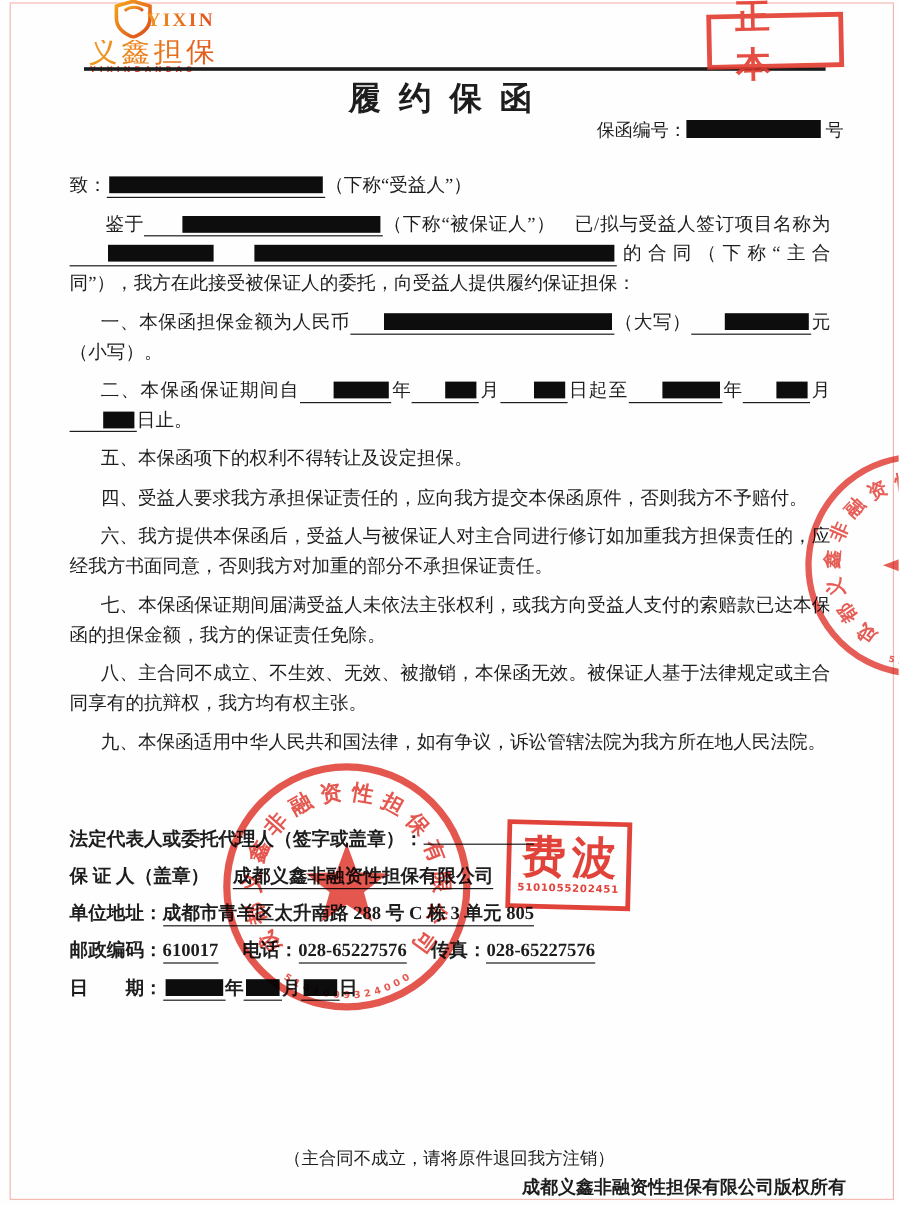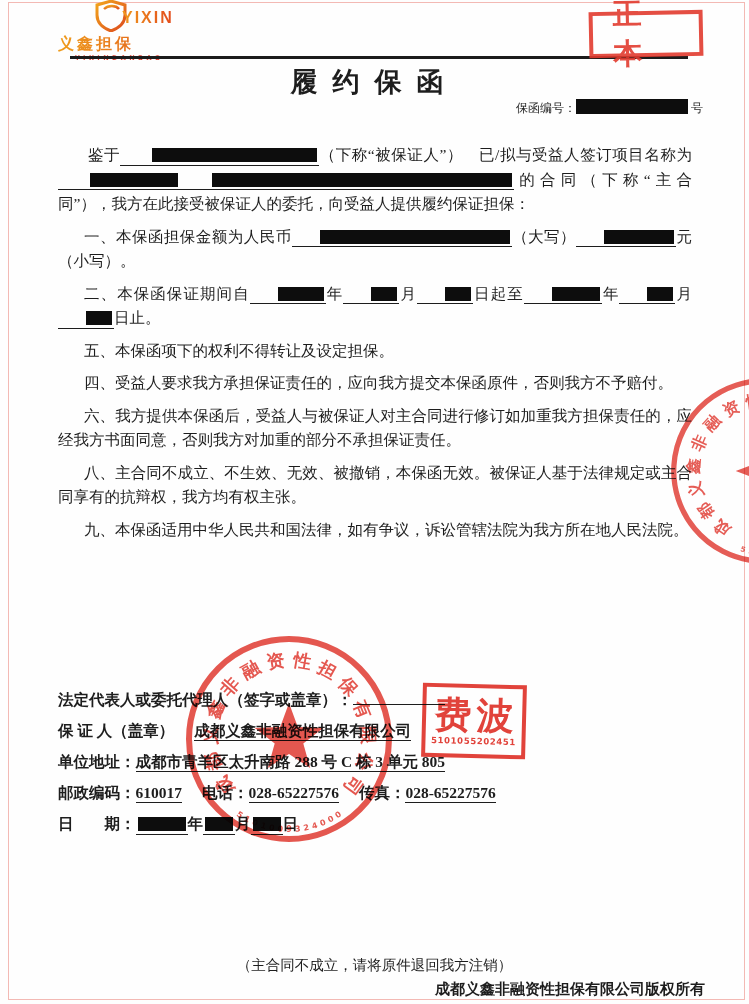--- a/index.html
+++ b/index.html
@@ -6,37 +6,37 @@
   #page{
     position:relative; width:749px; height:1004px; background:#fefefe;
     overflow:hidden; font-family:"Liberation Serif","DejaVu Serif",serif;
     color:#1d1d1d;
   }
   .scan-border{position:absolute; left:8px; top:2px; right:4px; bottom:4px;
     border:1px solid #f3b9b4; pointer-events:none;}
   
   #logo{position:absolute; left:58px; top:3px; width:160px;}
   .logo-row1{display:flex; align-items:center; margin-left:36px; height:30px;}
-  .brand-en{font-family:Liberation Sans, sans-serif; font-weight:bold; font-size:16px;
+  .brand-en{font-family:Liberation Serif, serif; font-weight:bold; font-size:16px;
     letter-spacing:2px; margin-left:-6px;
     background:linear-gradient(90deg,#f0991c,#e2491d);
     -webkit-background-clip:text; background-clip:text; color:transparent;}
-  .brand-cn{font-weight:bold; font-size:16px; letter-spacing:3px; line-height:22px;
+  .brand-cn{font-weight:normal; font-size:24px; letter-spacing:3px; margin-left:16px; line-height:22px;
     background:linear-gradient(90deg,#ef9c1c,#dd3f1e);
     -webkit-background-clip:text; background-clip:text; color:transparent;}
   .brand-sub{font-family:"DejaVu Sans",sans-serif; font-weight:bold; font-size:6.5px;
     letter-spacing:3.4px; color:#e03a28; margin-left:17px; line-height:7px;}
   #header-rule{position:absolute; left:70px; top:56px; width:618px; height:2.5px; background:#1b1b1b;}
   #stamp-original{position:absolute; left:589px; top:11px; width:86px; height:38px;
     border:4px solid #e23b2f; color:#e23b2f; display:flex; align-items:center; justify-content:center;
     font-size:29px; font-weight:600; letter-spacing:22px; padding-left:20px;
     transform:rotate(-1.2deg); opacity:.9;}
   #title{position:absolute; left:0; right:0; top:64px; text-align:center;
     font-size:27px; font-weight:600; letter-spacing:15px; }
-  #ref-line{position:absolute; top:99px; right:46px; font-size:12px;}
+  #ref-line{position:absolute; top:99px; right:46px; font-size:15px;}
   
   #body-block{position:absolute; left:58px; right:57px; top:143px;
     font-size:15.5px; line-height:24.5px; text-align:justify;}
   #body-block p{margin:0 0 8px;}
   p.to-line{margin:0 0 4px;}
   p.whereas{text-indent:30px;}
   p.clause{text-indent:26px;}
   
   .bar{display:inline-block; background:#0d0d0d; height:14px; vertical-align:-2px;}
   .ub{display:inline-block; border-bottom:1.5px solid #1d1d1d; line-height:0;
@@ -95,32 +95,36 @@
   </div>
 
   <div id="title">履约保函</div>
 
   <div id="ref-line">
     <span>保函编号：</span><span class="bar" style="width:112px;height:15px"></span>
     <span>号</span>
   </div>
 
   <div id="body-block">
+    <p class="to-line">
+      <span>致：</span><span class="ub"><span class="bar" style="width:178px"></span></span><span>（下称“受益人”）</span>
+    </p>
     <p class="whereas">
       <span>鉴于</span><span class="ub"><span class="bar" style="width:165px"></span></span><span>（下称“被保证人”）　已/拟与受益人签订项目名称为</span><span class="ub"><span class="bar" style="width:88px"></span></span><span class="ub"><span class="bar" style="width:300px"></span></span><span>的合同（下称“主合同”），我方在此接受被保证人的委托，向受益人提供履约保证担保：</span>
     </p>
     <p class="clause">
       <span>一、本保函担保金额为人民币</span><span class="ub"><span class="bar" style="width:190px"></span></span><span>（大写）</span><span class="ub"><span class="bar" style="width:70px"></span></span><span>元（小写）。</span>
     </p>
     <p class="clause">
       <span>二、本保函保证期间自</span><span class="ub"><span class="bar" style="width:46px"></span></span><span>年</span><span class="ub"><span class="bar" style="width:26px"></span></span><span>月</span><span class="ub"><span class="bar" style="width:26px"></span></span><span>日起至</span><span class="ub"><span class="bar" style="width:48px"></span></span><span>年</span><span class="ub"><span class="bar" style="width:26px"></span></span><span>月</span><span class="ub"><span class="bar" style="width:26px"></span></span><span>日止。</span>
     </p>
     <p class="clause">五、本保函项下的权利不得转让及设定担保。</p>
     <p class="clause">四、受益人要求我方承担保证责任的，应向我方提交本保函原件，否则我方不予赔付。</p>
     <p class="clause">六、我方提供本保函后，受益人与被保证人对主合同进行修订如加重我方担保责任的，应经我方书面同意，否则我方对加重的部分不承担保证责任。</p>
+    <p class="clause">七、本保函保证期间届满受益人未依法主张权利，或我方向受益人支付的索赔款已达本保函的担保金额，我方的保证责任免除。</p>
     <p class="clause">八、主合同不成立、不生效、无效、被撤销，本保函无效。被保证人基于法律规定或主合同享有的抗辩权，我方均有权主张。</p>
     <p class="clause">九、本保函适用中华人民共和国法律，如有争议，诉讼管辖法院为我方所在地人民法院。</p>
   </div>
 
   <div id="sig-block">
     <div class="sig-line">
       <span>法定代表人或委托代理人（签字或盖章）：</span><span class="blank" style="width:92px"></span>
     </div>
     <div class="sig-line">
       <span>保 证 人（盖章）</span><span class="gap20"></span><span class="u">成都义鑫非融资性担保有限公司</span>

